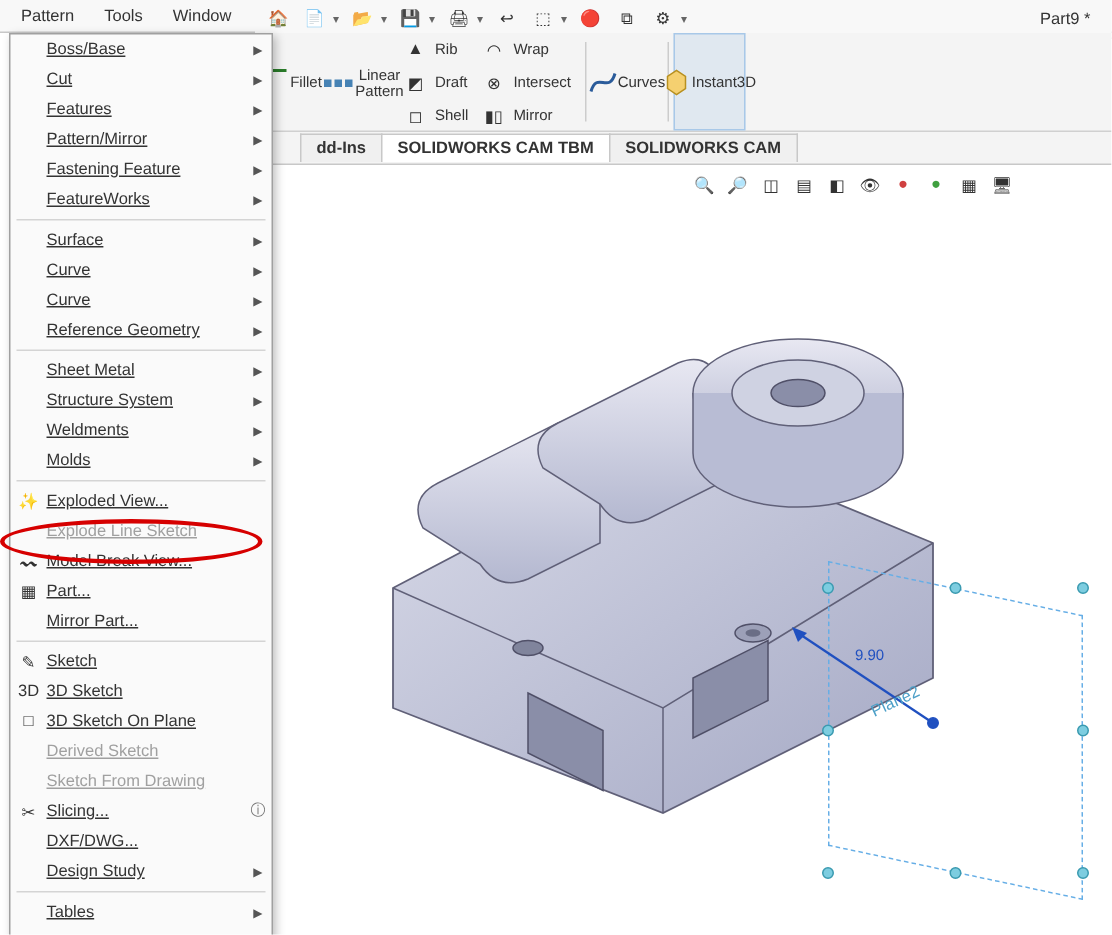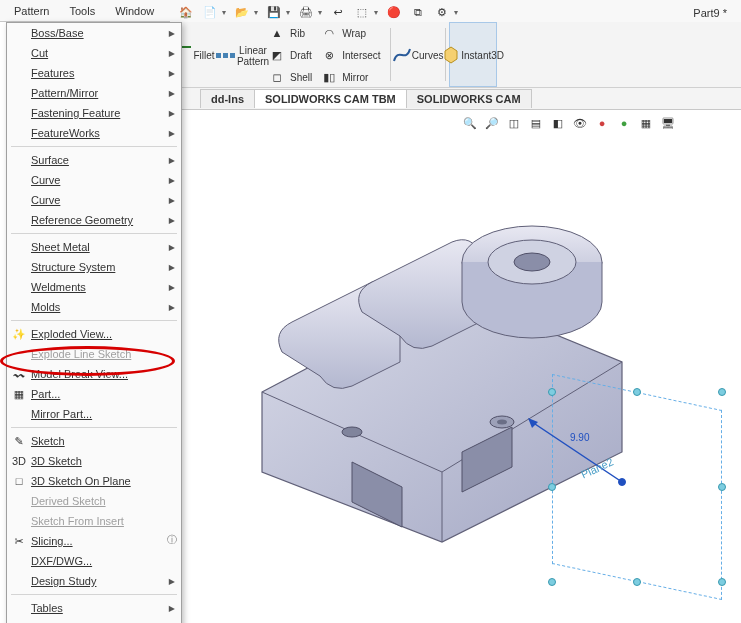--- a/index.html
+++ b/index.html
@@ -255,21 +255,21 @@
       <span>3D Sketch</span>
     </div>
     <div class="mrow">
       <span class="micon">□</span>
       <span>3D Sketch On Plane</span>
     </div>
     <div class="mrow disabled">
       <span>Derived Sketch</span>
     </div>
     <div class="mrow disabled">
-      <span>Sketch From Insert</span>
+      <span>Sketch From Drawing</span>
     </div>
     <div class="mrow">
       <span class="micon">✂</span>
       <span>Slicing...</span>
       <span class="help">ⓘ</span>
     </div>
     <div class="mrow">
       <span>DXF/DWG...</span>
     </div>
     <div class="mrow">

